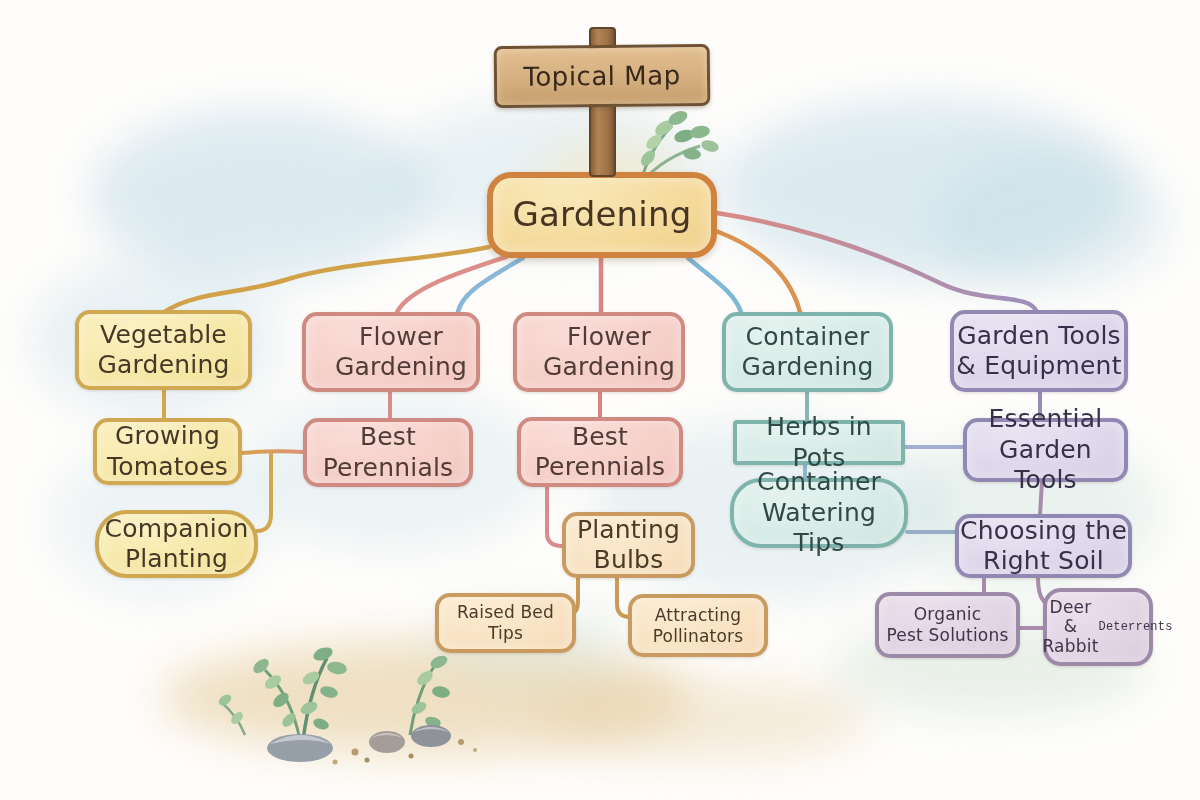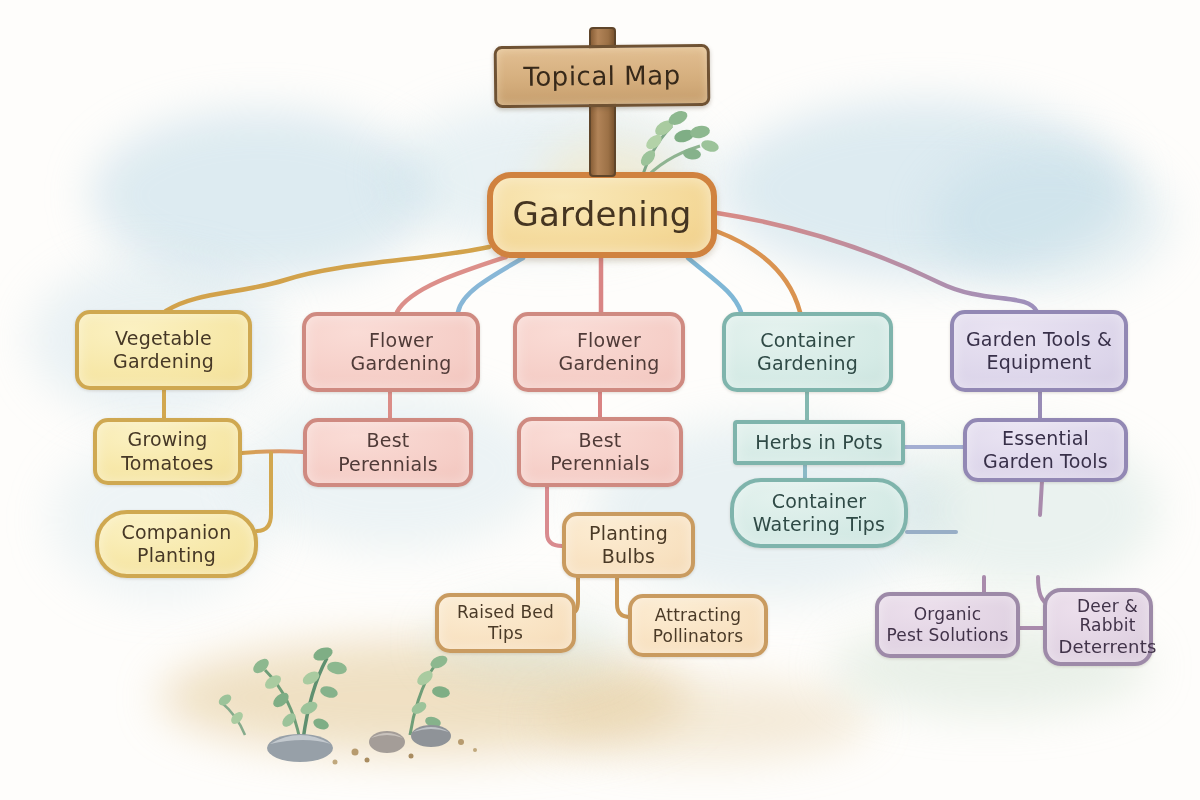--- a/index.html
+++ b/index.html
@@ -32,21 +32,21 @@
   #edges { position:absolute; left:0; top:0; z-index:2; pointer-events:none; }
   #edges path { fill:none; stroke-linecap:round; }
 
   
   .node {
     position:absolute; z-index:3;
     display:flex; align-items:center; justify-content:center;
     text-align:center; line-height:1.22; letter-spacing:.2px;
     border-radius:15px; border:4px solid transparent;
     box-shadow:0 1px 3px rgba(110,95,75,.20), inset 0 0 14px rgba(255,255,255,.45);
-    font-size:19px;
+    font-size:25px;
   }
   .c-yellow { background:radial-gradient(130% 130% at 30% 22%, #fbf1c2 0%, #f6e6a4 55%, #efd88c 100%);
               border-color:#cfa851; color:#463826; }
   .c-pink   { background:radial-gradient(130% 130% at 30% 22%, #fadcd6 0%, #f5cdc6 55%, #eebcb4 100%);
               border-color:#cf8a81; color:#503b38;padding-left:20px; }
   .c-peach  { background:radial-gradient(130% 130% at 30% 22%, #fcecd2 0%, #f8e1c0 55%, #f2d3ab 100%);
               border-color:#c99b60; color:#4a3a27; }
   .c-teal   { background:radial-gradient(130% 130% at 30% 22%, #e4f2ee 0%, #d4eae5 55%, #c3ded8 100%);
               border-color:#7fb4ac; color:#2f4a46; }
   .c-purple { background:radial-gradient(130% 130% at 30% 22%, #e9e3f2 0%, #dcd5ea 55%, #cdc4de 100%);
@@ -74,23 +74,23 @@
   #node-best2       { left:517px; top:417px; width:166px; height:70px; padding:0 24px; }
   #node-bulbs       { left:562px; top:512px; width:133px; height:66px; }
   #node-raised      { left:435px; top:593px; width:141px; height:60px; font-size:17px; }
   #node-attract     { left:628px; top:594px; width:140px; height:63px; font-size:17px; }
   #node-herbs       { left:733px; top:420px; width:172px; height:45px; border-radius:4px; }
   #node-watering    { left:730px; top:478px; width:178px; height:70px;border-radius:31px; }
   #node-essential   { left:963px; top:418px; width:165px; height:64px; }
   #node-choosing    { left:955px; top:514px; width:177px; height:64px; }
   #node-organic     { left:875px; top:592px; width:145px; height:66px; font-size:17px; white-space:pre-line; }
   #node-deer        { left:1043px; top:588px; width:110px; height:78px; border-radius:18px;
-                      flex-direction:column; font-size:17px; line-height:1.15;padding-left:19px; }
+                      flex-direction:row; font-size:17px; line-height:1.15;padding-left:19px; }
   #node-deer .deer-main { white-space:pre-line; }
-  #node-deer .deer-sub  { font-size:18px; margin-top:1px; }
+  #node-deer .deer-sub  { font-size:12px; margin-top:1px;font-family:Liberation Mono, monospace; }
 
   
   #sign { position:absolute; left:0; top:0; z-index:4; }
   #sign-post {
     position:absolute; left:589px; top:27px; width:27px; height:150px;
     background:linear-gradient(90deg,#8a6038 0%, #b28458 30%, #9c7146 75%, #7c5530 100%);
     border:2px solid #5f452a; border-radius:4px;
   }
   #sign-board {
     position:absolute; left:494px; top:45px; width:216px; height:62px;
@@ -274,20 +274,23 @@
   <div class="node c-teal" id="node-herbs">
     <span>Herbs in Pots</span>
   </div>
   <div class="node c-teal" id="node-watering">
     <span>Container Watering Tips</span>
   </div>
 
   <div class="node c-purple" id="node-essential">
     <span>Essential Garden Tools</span>
   </div>
+  <div class="node c-purple" id="node-choosing">
+    <span>Choosing the Right Soil</span>
+  </div>
   <div class="node c-mauve" id="node-organic">
     <span>Organic
 Pest Solutions</span>
   </div>
   <div class="node c-mauve" id="node-deer">
     <span class="deer-main">Deer &amp;
 Rabbit</span>
     <span class="deer-sub">Deterrents</span>
   </div>
 

